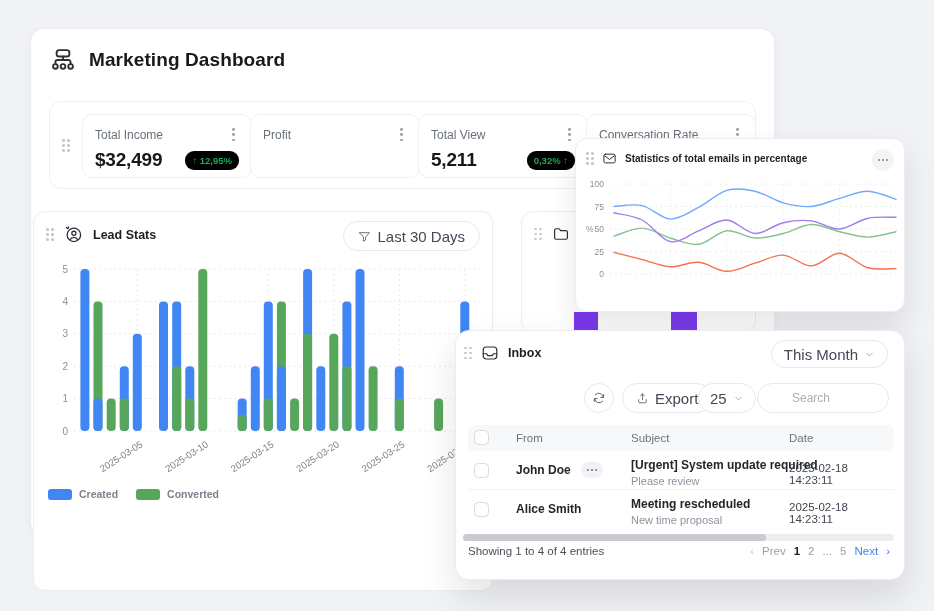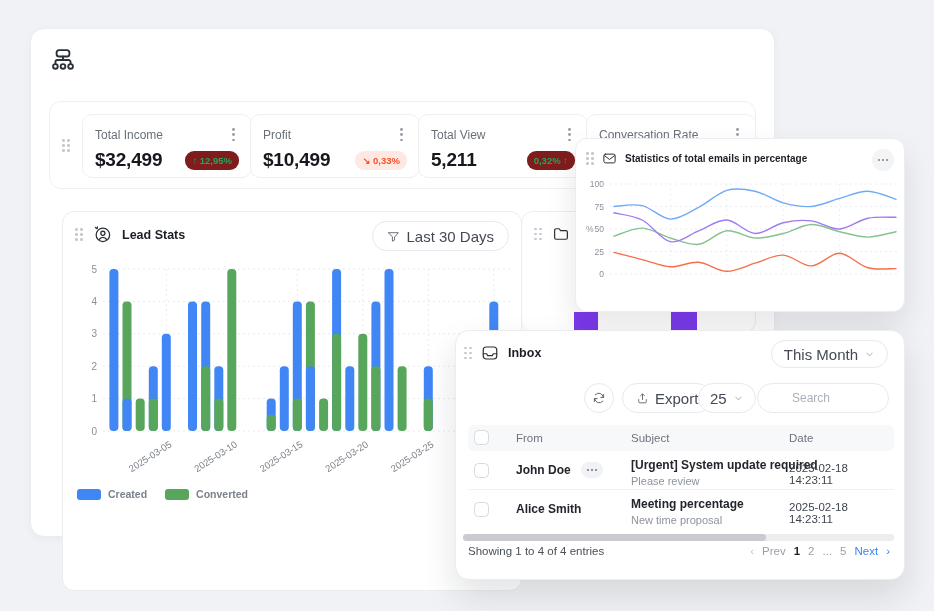--- a/index.html
+++ b/index.html
@@ -24,25 +24,25 @@
 
   
   .stats-wrap { position:absolute; left:18px; top:72px; width:707px; height:88px; border:1px solid #eef0f3; border-radius:12px; }
   .stats-wrap .handle { position:absolute; left:12px; top:37px; }
   .stat-card { position:absolute; top:12px; width:170px; height:64px; background:#fff; border:1px solid #eef0f3; border-radius:10px; padding:11px 12px; }
   .stat-top { display:flex; justify-content:space-between; align-items:center; }
   .stat-title { font-size:12px; color:#6a7079; }
   .stat-bottom { display:flex; justify-content:space-between; align-items:center; margin-top:6px; }
   .stat-value { font-size:19px; font-weight:700; color:#15181d; letter-spacing:-.2px; }
   .badge { font-size:9.5px; font-weight:600; padding:4px 7px; border-radius:9px; white-space:nowrap; }
-  .badge.pos { color:#23a45a; background:#7f1d1d; }
+  .badge.pos { color:#23a45a; background:#000000; }
   .badge.neg { color:#f4502a; background:#fde9e2; }
 
   
-  .lead-card { left:31px; top:182px; width:460px; height:380px; }
+  .lead-card { left:2px; top:182px; width:460px; height:380px; }
   .card-head { position:absolute; left:12px; top:13px; display:flex; align-items:center; gap:10px; }
   .card-head-label { font-size:12.5px; font-weight:600; color:#1c2026; }
   .filter-btn { position:absolute; right:12px; top:9px; height:30px; padding:0 14px; cursor:pointer; }
   .lead-legend { position:absolute; left:14px; top:276px; display:flex; gap:18px; align-items:center;font-weight:bold; }
   .legend-item { display:flex; align-items:center; gap:7px; font-size:10.5px; color:#7b828c; }
   .legend-item .sw { width:24px; height:11px; border-radius:3px; }
 
   
   .folder-card { left:490px; top:182px; width:235px; height:122px; }
   .pbar { position:absolute; background:#7c3aed; }
@@ -112,20 +112,21 @@
   <div class="card dashboard">
 
     <div class="dash-header">
       <svg class="icon" width="28" height="28" viewBox="0 0 24 24">
         <rect x="6.5" y="3.5" width="11" height="5.5" rx="2.2"></rect>
         <path d="M12 9 v3 M5.5 15 v-1.2 a1.8 1.8 0 0 1 1.8-1.8 h9.4 a1.8 1.8 0 0 1 1.8 1.8 V15"></path>
         <circle cx="5.5" cy="17.5" r="2"></circle>
         <circle cx="12" cy="17.5" r="2"></circle>
         <circle cx="18.5" cy="17.5" r="2"></circle>
       </svg>
+      <span class="dash-title">Marketing Dashboard</span>
     </div>
 
     <div class="stats-wrap">
       <span class="handle">
           <i></i>
           <i></i>
           <i></i>
           <i></i>
           <i></i>
           <i></i>
@@ -146,24 +147,20 @@
             </div>
           </div>
           <div class="stat-card" style="left: 200px;">
             <div class="stat-top">
               <span class="stat-title">Profit</span>
            <span class="kebab">
                 <i></i>
                 <i></i>
                 <i></i>
               </span>
-            </div>
-            <div class="stat-bottom">
-              <span class="stat-value">$10,499</span>
-          <span class="badge neg">↘ 0,33%</span>
             </div>
           </div>
           <div class="stat-card" style="left: 368px;">
             <div class="stat-top">
               <span class="stat-title">Total View</span>
            <span class="kebab">
                 <i></i>
                 <i></i>
                 <i></i>
               </span>
@@ -412,21 +409,21 @@
               <i></i>
             </span>
     <span class="subj">[Urgent] System update required</span>
     <span class="prevw">Please review</span>
     <span class="rdate">2025-02-18 14:23:11</span>
           </div>
           <div class="t-row">
             <span class="cb" style="left:6px; top:12px;"></span>
     <span class="from-name">Alice Smith</span>
 
-    <span class="subj">Meeting percentage</span>
+    <span class="subj">Meeting rescheduled</span>
     <span class="prevw">New time proposal</span>
     <span class="rdate">2025-02-18 14:23:11</span>
           </div>
         </div>
     </div>
 
     <div class="scrollbar">
       <div class="scroll-thumb"></div>
     </div>
 

